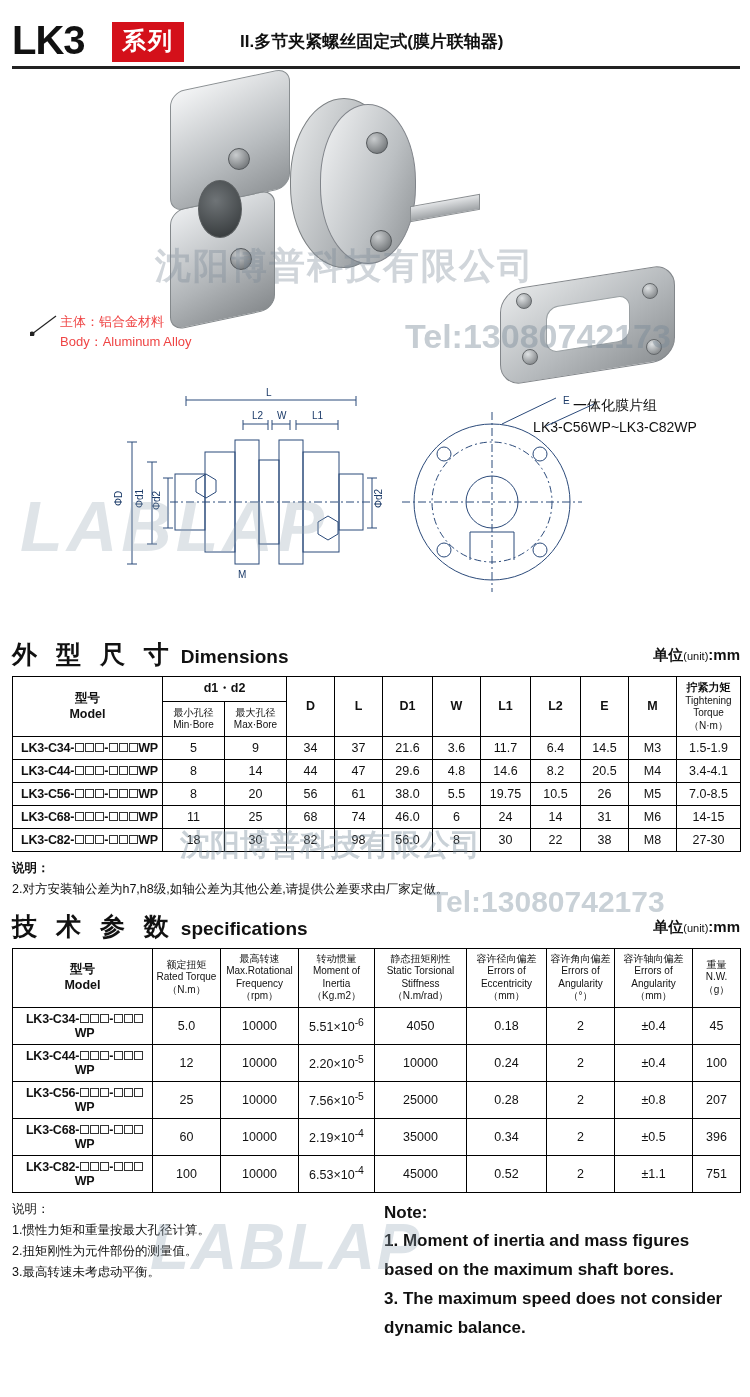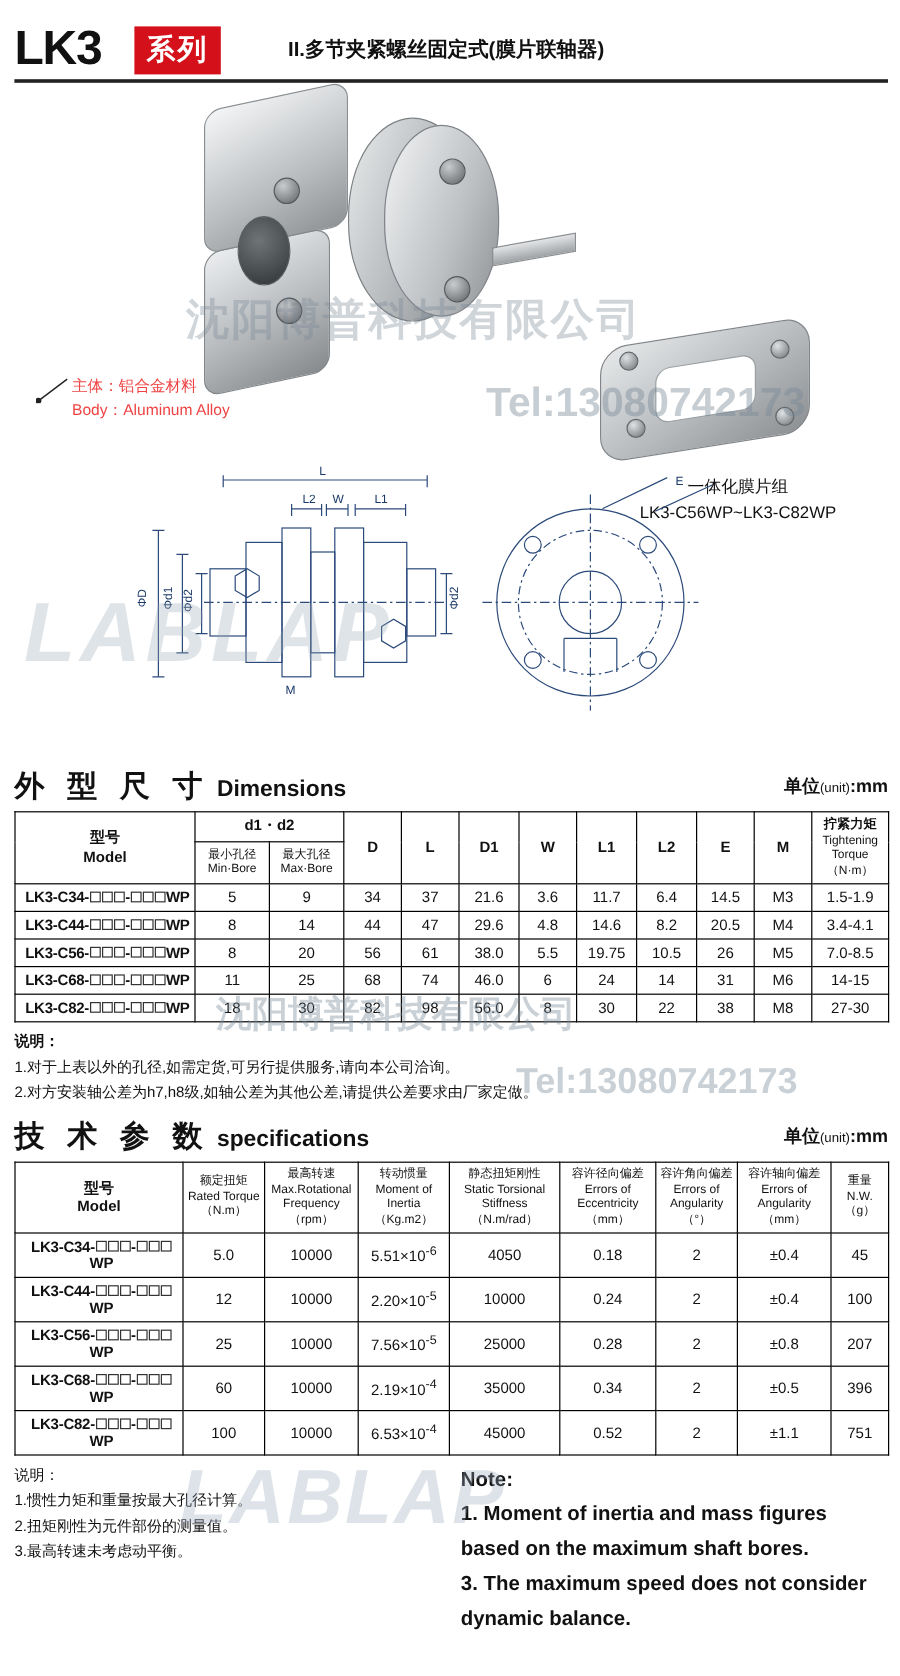--- a/index.html
+++ b/index.html
@@ -398,21 +398,20 @@
         <td>22</td>
         <td>38</td>
         <td>M8</td>
         <td>27-30</td>
       </tr>
     </tbody>
   </table>
 
   <div class="notes">
     <div class="t">说明：</div>
-    <div>1.对于上表以外的孔径,如需定货,可另行提供服务,请向本公司洽询。</div>
     <div>2.对方安装轴公差为h7,h8级,如轴公差为其他公差,请提供公差要求由厂家定做。</div>
   </div>
 
   <div class="sec-title" style="margin-top:10px;">
     <span class="sec-cn">技 术 参 数</span><span class="sec-en">specifications</span>
     <span class="unit"><span>单位</span><span class="small">(unit)</span><span>:mm</span></span>
   </div>
 
   <table>
     <colgroup>

